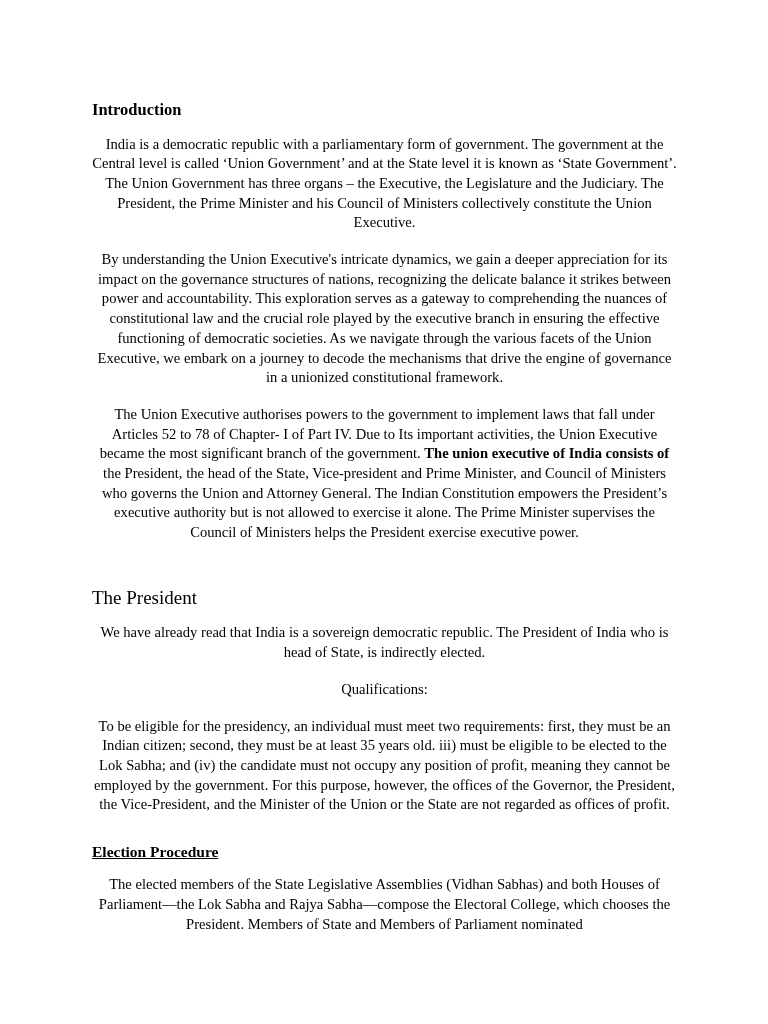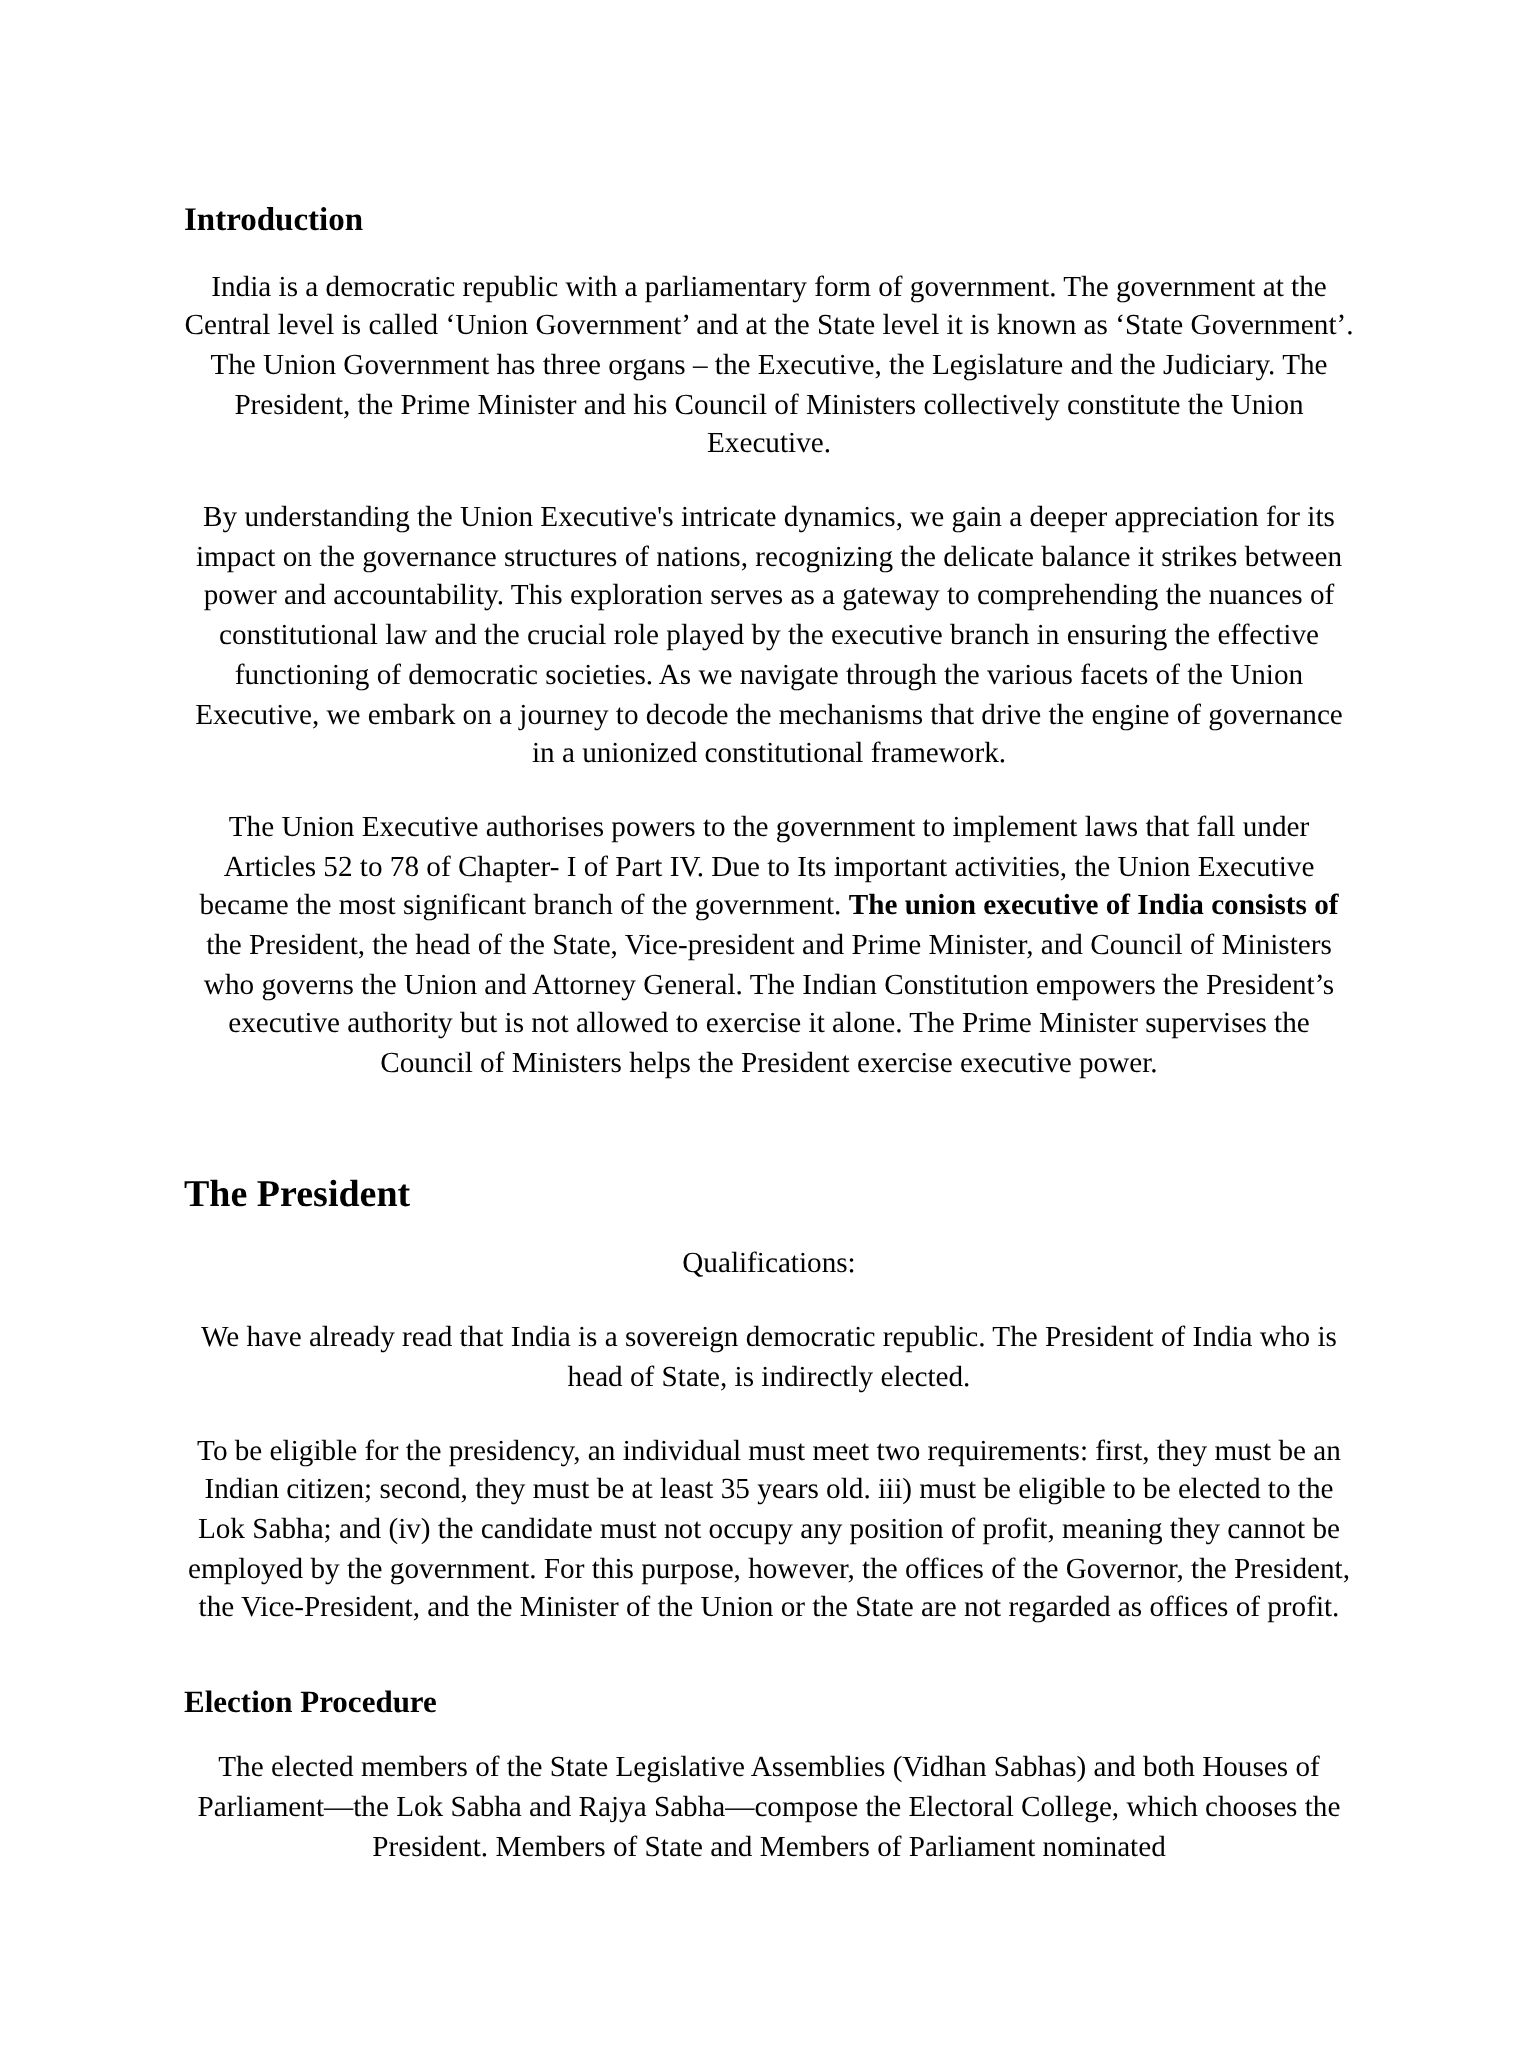--- a/index.html
+++ b/index.html
@@ -26,29 +26,30 @@
     width: 585px;
   }
   h1.section-title {
     font-size: 16.5px;
     font-weight: bold;
     margin: 0 0 14px 0;
     line-height: 1.25;
   }
   h2.heading {
     font-size: 19px;
-    font-weight: bold;
+    font-weight: normal;
     margin: 0 0 14px 0;
     line-height: 1.25;
   }
   h3.subheading {
     font-size: 15.5px;
     font-weight: bold;
     margin: 0 0 14px 0;
     line-height: 1.25;
+    text-decoration: underline;
   }
   p.para {
     font-size: 14.6px;
     line-height: 1.35;
     margin: 0 0 17px 0;
     text-align: center;
   }
   .spacer-lg {
     height: 26px;
   }
@@ -73,23 +74,23 @@
 
     <p class="para">
       <span>The Union Executive authorises powers to the government to implement laws that fall under Articles 52 to 78 of Chapter- I of Part IV. Due to Its important activities, the Union Executive became the most significant branch of the government. </span><b>The union executive of India consists of</b><span> the President, the head of the State, Vice-president and Prime Minister, and Council of Ministers who governs the Union and Attorney General. The Indian Constitution empowers the President’s executive authority but is not allowed to exercise it alone. The Prime Minister supervises the Council of Ministers helps the President exercise executive power.</span>
     </p>
 
 
     <div class="spacer-lg"></div>
 
     <h2 class="heading">The President</h2>
 
+    <p class="para">We have already read that India is a sovereign democratic republic. The President of India who is head of State, is indirectly elected.</p>
+
     <p class="para">Qualifications:</p>
-
-    <p class="para">We have already read that India is a sovereign democratic republic. The President of India who is head of State, is indirectly elected.</p>
 
     <p class="para">To be eligible for the presidency, an individual must meet two requirements: first, they must be an Indian citizen; second, they must be at least 35 years old. iii) must be eligible to be elected to the Lok Sabha; and (iv) the candidate must not occupy any position of profit, meaning they cannot be employed by the government. For this purpose, however, the offices of the Governor, the President, the Vice-President, and the Minister of the Union or the State are not regarded as offices of profit.</p>
 
     <div class="spacer-md"></div>
 
     <h3 class="subheading">Election Procedure</h3>
 
     <p class="para">The elected members of the State Legislative Assemblies (Vidhan Sabhas) and both Houses of Parliament—the Lok Sabha and Rajya Sabha—compose the Electoral College, which chooses the President. Members of State and Members of Parliament nominated</p>
 
   </div>

